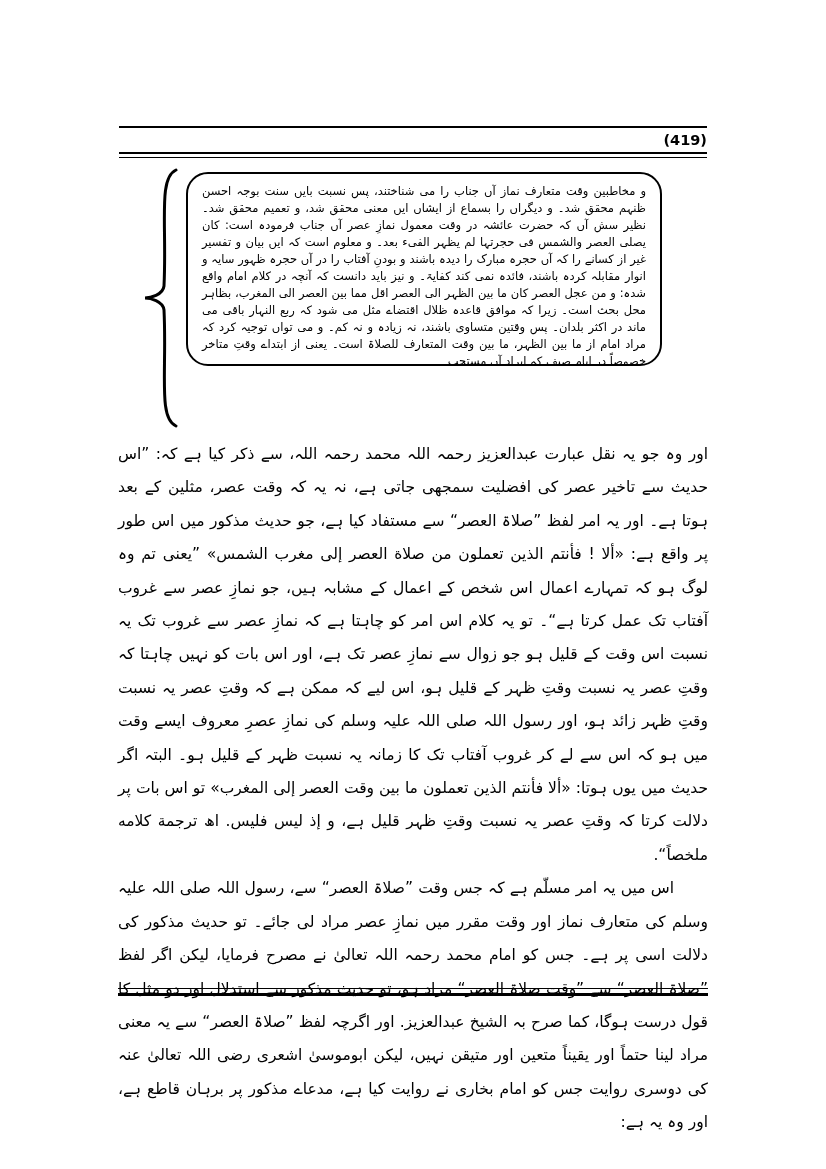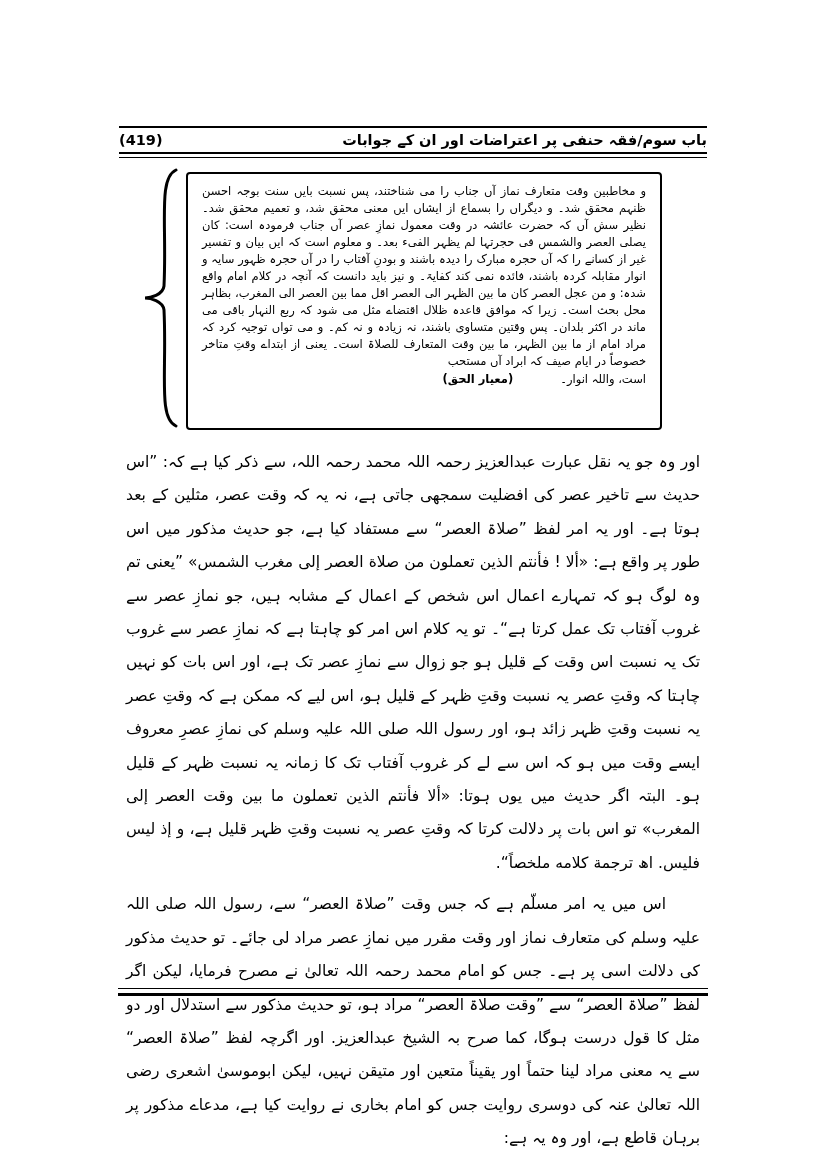--- a/index.html
+++ b/index.html
@@ -24,24 +24,24 @@
     font-size:14.5px;font-weight:bold;
   }
   .rule-double{
     position:absolute;left:119px;right:119px;top:152px;
     height:3px;
     border-top:2px solid #000;border-bottom:1px solid #000;
   }
   
   .quote-box{
     position:absolute;
-    left:186px;top:172px;width:476px;height:258px;
+    left:186px;top:172px;width:476px;height:194px;
     box-sizing:border-box;
     border:2.5px solid #000;
-    border-radius:4px;
+    border-radius:22px;
     padding:9px 14px 7px 14px;
     font-size:11.5px;
     line-height:17px;
     text-align:justify;
     overflow:hidden;
   }
   .quote-footer{
     display:flex;flex-direction:row;align-items:baseline;
     margin-top:1px;
   }
@@ -53,38 +53,37 @@
     position:absolute;left:140px;top:166px;width:42px;height:264px;
     pointer-events:none;
   }
   
   .body-text{
     position:absolute;left:118px;right:118px;top:438px;
     font-size:15.5px;
     line-height:33.4px;
     text-align:justify;
   }
-  .body-text p{margin:8px;}
+  .body-text p{margin:0;}
   .body-text p.indent{text-indent:34px;}
   
   .rule-bottom{
     position:absolute;left:118px;right:118px;top:988px;
     height:4px;
     border-top:1.5px solid #000;
     border-bottom:3px solid #000;
   }
 </style>
 </head>
 <body>
 
 <div class="page">
 
   <div class="rule-top"></div>
   <div class="header-row">
-    <span>باب سوم/فقہ حنفی پر اعتراضات اور ان کے جوابات</span>
     <span>(419)</span>
   </div>
   <div class="rule-double"></div>
 
   <div class="brace">
     <svg width="42" height="264" viewBox="0 0 42 264" xmlns="http://www.w3.org/2000/svg">
       <path d="M36 4 C18 12 27 58 24 120 C23 129 10 132 5 132 C10 132 23 135 24 144 C27 206 18 252 36 260" fill="none" stroke="#000" stroke-width="3" stroke-linecap="round"></path>
     </svg>
   </div>
 

